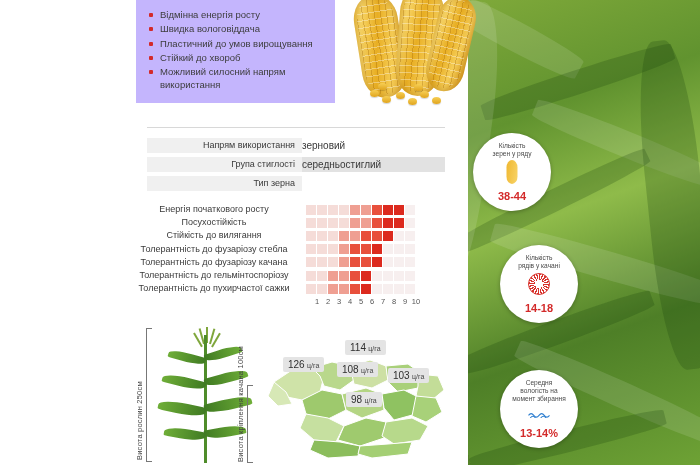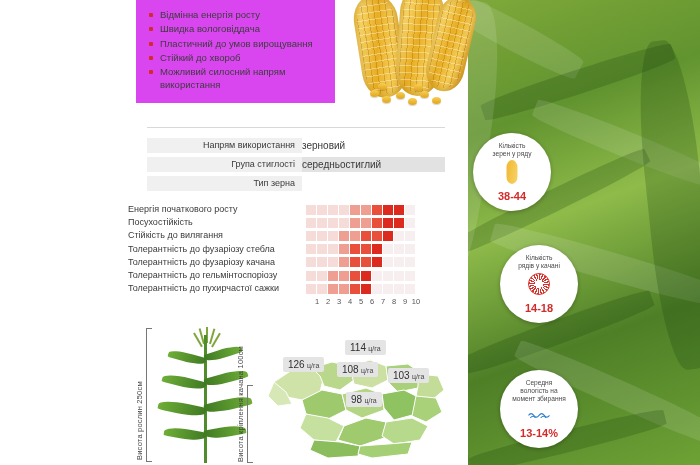--- a/index.html
+++ b/index.html
@@ -48,21 +48,21 @@
   .cob.c3{left:80px;top:4px;transform:rotate(13deg);width:38px;height:96px;}
   .kernel{
     position:absolute;width:9px;height:7px;border-radius:50%;
     background:linear-gradient(180deg,#f7cf55,#e0a41d);
     box-shadow:0 1px 1px rgba(0,0,0,.18);
   }
 
   
   .bullets{
     position:absolute;left:136px;top:0px;width:199px;height:103px;
-    background:#d946ef;
+    background:#c4b5fd;
     padding:8px 10px 8px 12px;
     box-sizing:border-box;
   }
   .bullets ul{margin:0;padding:0;list-style:none;}
   .bullets li{
     position:relative;padding-left:12px;
     font-size:9.5px;line-height:13.3px;color:#3c3c3c;
     margin-bottom:1px;
   }
   .bullets li::before{
@@ -86,21 +86,21 @@
   }
   .spec-val{
     flex:1;font-size:10px;line-height:15px;box-sizing:border-box;color:#3a3a3a;
   }
   .spec-val.shaded{background:#e2e2e2;}
 
   
   .ratings{position:absolute;left:128px;top:203px;width:318px;}
   .rrow{display:flex;align-items:center;height:13.2px;}
   .rname{
-    width:178px;text-align:left;padding-right:6px;box-sizing:border-box;
+    width:178px;text-align:center;padding-right:6px;box-sizing:border-box;
     font-size:9px;color:#3a3a3a;line-height:13.2px;
   }
   .rcells{display:flex;gap:1px;}
   .cell{width:10px;height:10px;background:#f7efef;}
   .scale{
     display:flex;gap:1px;margin-left:184px;margin-top:2px;
   }
   .scale span{
     width:10px;font-size:7.5px;text-align:center;color:#555;
   }

